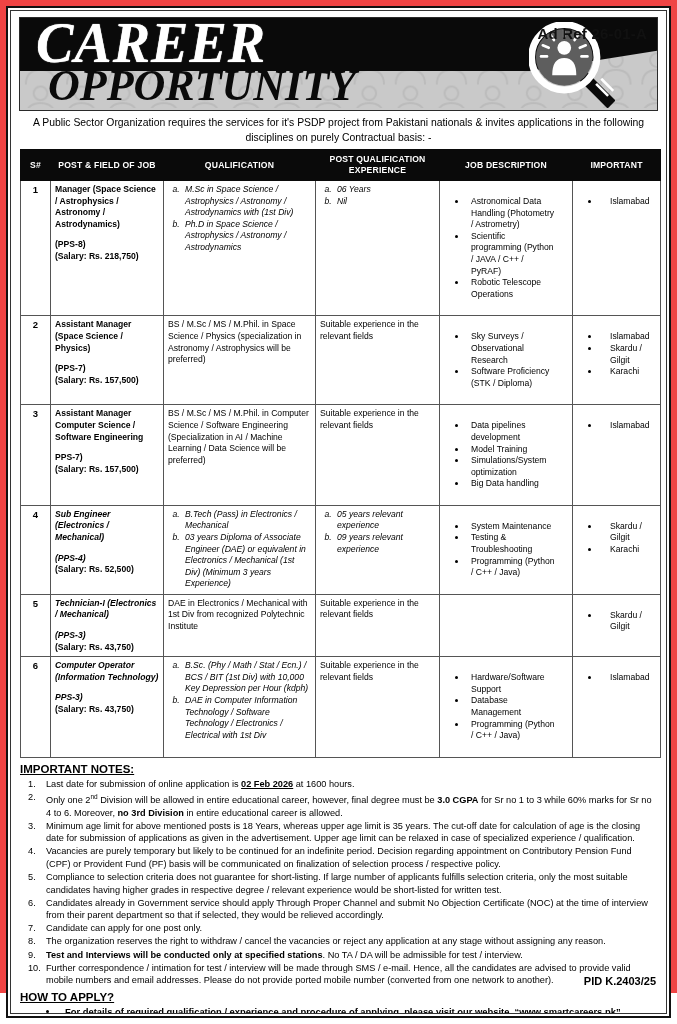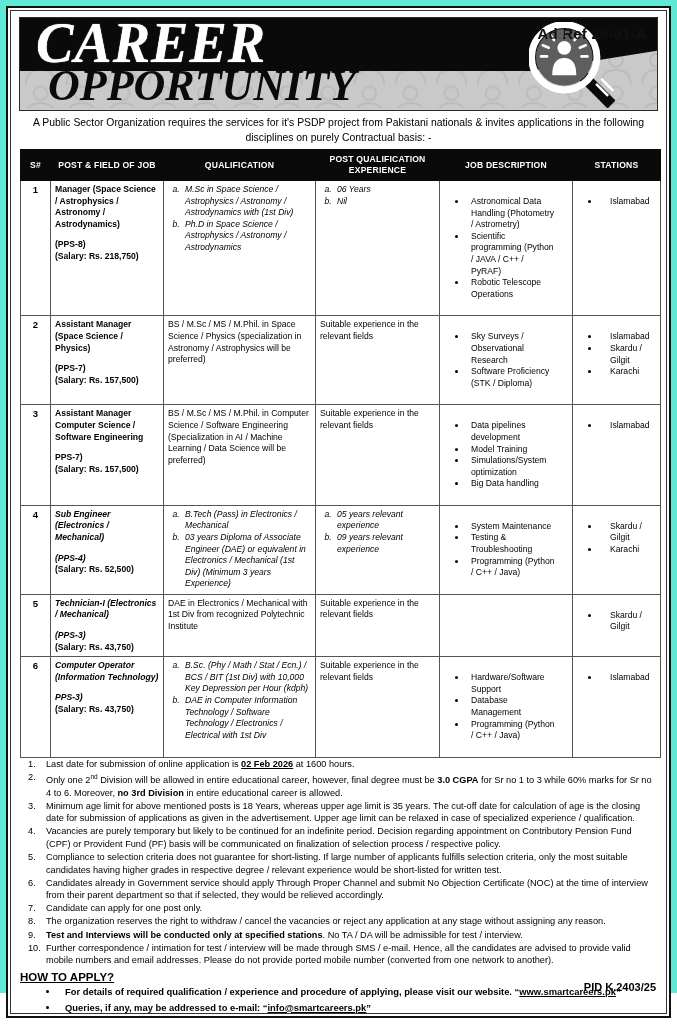--- a/index.html
+++ b/index.html
@@ -7,21 +7,21 @@
     width:677px;height:1024px;overflow:hidden;
     background:#ffffff;
     font-family:"Liberation Sans", sans-serif;
     color:#000;
     -webkit-font-smoothing:antialiased;
   }
   .page{
     position:relative;
     width:677px;height:993px;
     box-sizing:border-box;
-    background:#5eead4;
+    background:#ef4444;
     padding:6px;
   }
   .outer-frame{
     position:relative;
     box-sizing:border-box;
     width:665px;height:1012px;
     border:2px solid #111;
     background:#fff;
     padding:2px;
     overflow:hidden;
@@ -166,21 +166,21 @@
   }
   ul.apply{
     margin:0 4px 0 30px;padding:0;
     list-style:disc;
     font-size:9.4px;
     line-height:14px;
     font-weight:bold;
   }
   ul.apply > li{margin-bottom:2px;padding-left:6px;margin-left:12px;}
   .pid{
-    position:absolute;right:10px;bottom:20px;
+    position:absolute;right:10px;bottom:26px;
     font-size:11px;font-weight:bold;
   }
   u.lnk{text-decoration:underline;}
   sup{font-size:6.5px;vertical-align:super;}
   b{font-weight:bold;}
 </style>
 </head>
 <body>
 
 <div class="page">
@@ -237,21 +237,21 @@
           <col style="width:133px">
           <col style="width:88px">
         </colgroup>
         <thead>
           <tr>
             <th>S#</th>
             <th>POST &amp; FIELD OF JOB</th>
             <th>QUALIFICATION</th>
             <th>POST QUALIFICATION EXPERIENCE</th>
             <th>JOB DESCRIPTION</th>
-            <th>STATIONS</th>
+            <th>IMPORTANT</th>
           </tr>
         </thead>
         <tbody id="jobs-body">
             <tr>
               <td class="sn">1</td>
               <td class="vmid">
                 <div class="post-title">Manager (Space Science / Astrophysics / Astronomy / Astrodynamics)</div>
                 <div class="pps post-title">(PPS-8)</div>
                 <div class="salary">(Salary: Rs. 218,750)</div>
               </td>
@@ -412,20 +412,21 @@
               </td>
               <td>
                 <ul class="bul sta">
                   <li>Islamabad</li>
                 </ul>
               </td>
             </tr>
           </tbody>
       </table>
 
+      <div class="notes-head">IMPORTANT NOTES:</div>
       <ol class="notes" id="notes-list">
           <li>Last date for submission of online application is <b><u>02 Feb 2026</u></b> at 1600 hours.</li>
           <li>Only one 2<sup>nd</sup> Division will be allowed in entire educational career, however, final degree must be <b>3.0 CGPA</b> for Sr no 1 to 3 while 60% marks for Sr no 4 to 6. Moreover, <b>no 3rd Division</b> in entire educational career is allowed.</li>
           <li>Minimum age limit for above mentioned posts is 18 Years, whereas upper age limit is 35 years. The cut-off date for calculation of age is the closing date for submission of applications as given in the advertisement. Upper age limit can be relaxed in case of specialized experience / qualification.</li>
           <li>Vacancies are purely temporary but likely to be continued for an indefinite period. Decision regarding appointment on Contributory Pension Fund (CPF) or Provident Fund (PF) basis will be communicated on finalization of selection process / respective policy.</li>
           <li>Compliance to selection criteria does not guarantee for short-listing. If large number of applicants fulfills selection criteria, only the most suitable candidates having higher grades in respective degree / relevant experience would be short-listed for written test.</li>
           <li>Candidates already in Government service should apply Through Proper Channel and submit No Objection Certificate (NOC) at the time of interview from their parent department so that if selected, they would be relieved accordingly.</li>
           <li>Candidate can apply for one post only.</li>
           <li>The organization reserves the right to withdraw / cancel the vacancies or reject any application at any stage without assigning any reason.</li>
           <li><b>Test and Interviews will be conducted only at specified stations</b>. No TA / DA will be admissible for test / interview.</li>

